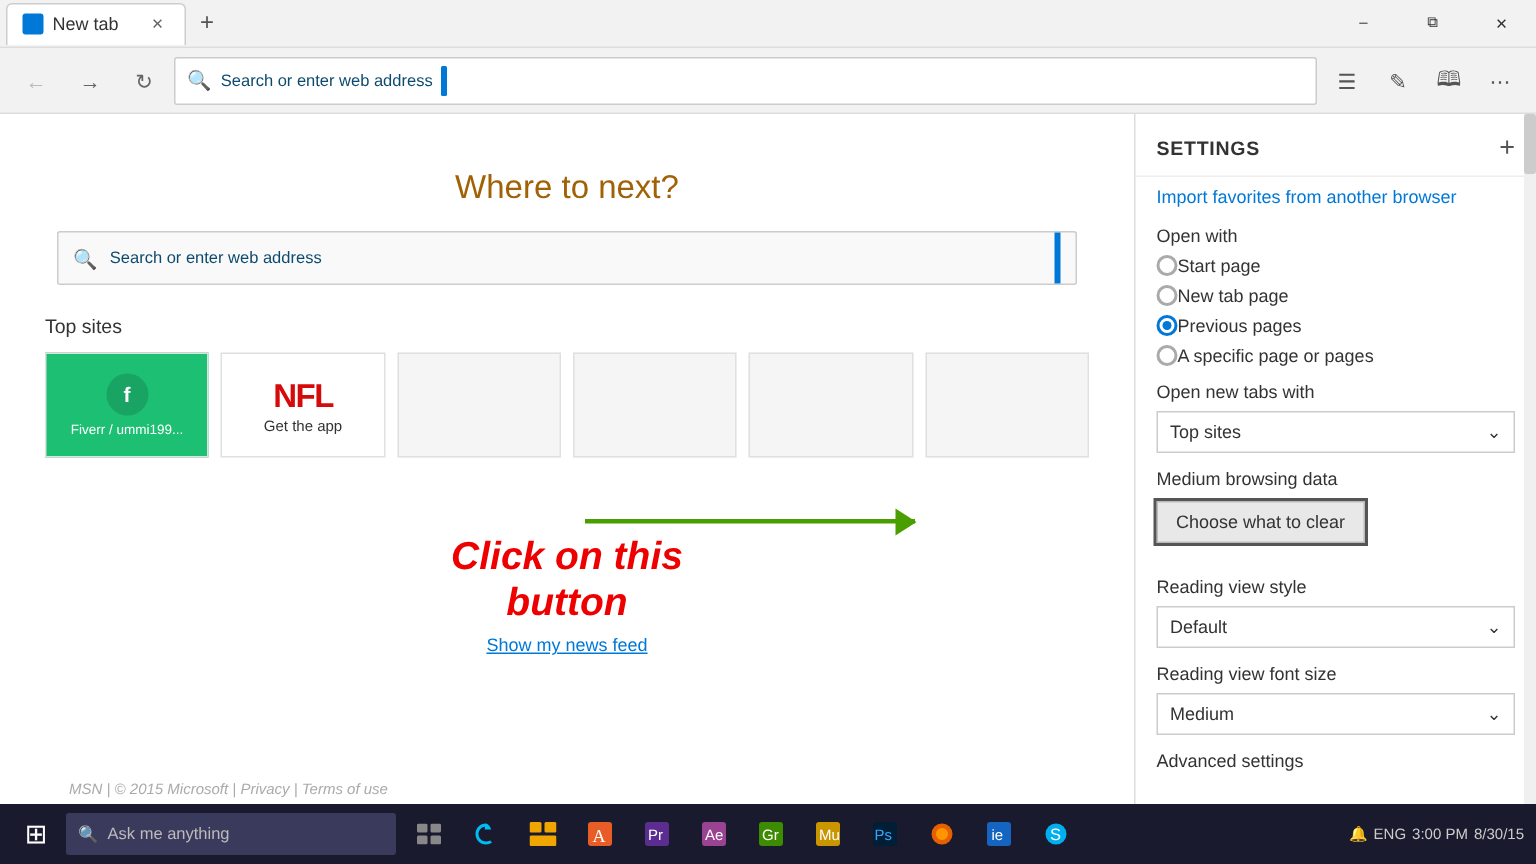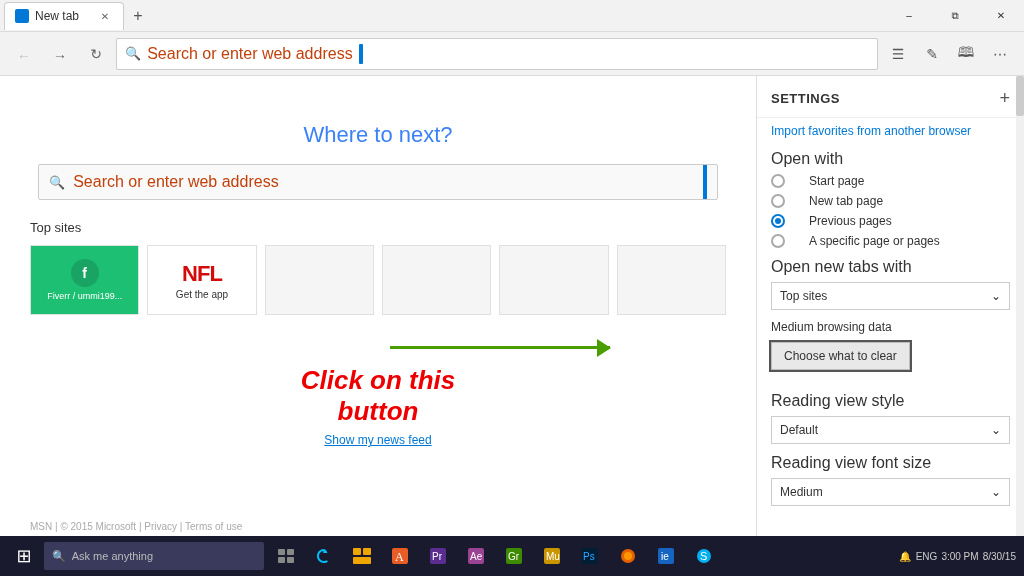--- a/index.html
+++ b/index.html
@@ -107,38 +107,38 @@
     }
     .browser-page {
       flex: 1;
       background: #fff;
       padding: 20px 30px;
       overflow: hidden;
     }
     .where-next {
       text-align: center;
       font-size: 22px;
-      color: #3b82f6;
+      color: #a16207;
       margin-bottom: 16px;
-      margin-top: 26px;
+      margin-top: 16px;
     }
     .search-bar {
       display: flex;
       align-items: center;
       border: 1px solid #ccc;
       border-radius: 2px;
       padding: 0 10px;
       height: 36px;
       margin: 0 auto 20px auto;
       max-width: 680px;
       background: #f9f9f9;
       gap: 8px;
     }
     .search-icon-inline { color: #888; font-size: 13px; }
-    .search-placeholder { color: #c2410c; font-size: 16px; }
+    .search-placeholder { color: #0c4a6e; font-size: 11px; }
     .search-accent { width: 4px; height: 34px; background: #0078d7; margin-left: auto; }
 
     .top-sites-label { font-size: 13px; color: #333; margin-bottom: 10px; font-weight: 400; }
     .sites-grid {
       display: flex;
       gap: 8px;
     }
     .site-tile {
       width: 110px; height: 70px;
       border: 1px solid #e0e0e0;
@@ -226,31 +226,31 @@
     .settings-scroll::-webkit-scrollbar-thumb { background: #ccc; }
 
     .import-link {
       color: #0078d7;
       font-size: 12px;
       padding: 6px 0 2px 0;
       cursor: pointer;
       display: block;
     }
     .settings-section-label {
-      font-size: 16px;
+      font-size: 12px;
       color: #333;
       margin-top: 10px;
       margin-bottom: 6px;
       font-weight: 400;
     }
     .radio-group { display: flex; flex-direction: column; gap: 6px; margin-bottom: 10px; }
     .radio-item {
       display: flex;
       align-items: center;
-      gap: 24px;
+      gap: 0;
       font-size: 12px;
       color: #333;
       cursor: pointer;
     }
     .radio-circle {
       width: 14px; height: 14px;
       border: 2px solid #aaa;
       border-radius: 50%;
       display: flex; align-items: center; justify-content: center;
       flex-shrink: 0;
@@ -344,24 +344,25 @@
       align-items: center;
       gap: 4px;
       padding-right: 4px;
       color: #ccc;
       font-size: 10px;
     }
 
     .msn-footer {
       position: absolute;
       bottom: 44px;
-      left: 0;
+      left: 16px;
       padding: 0 30px;
       font-size: 10px;
       color: #aaa;
+      font-style: italic;
     }
 
     
     .green-arrow-wrapper {
       position: absolute;
       left: 390px;
       top: 270px;
       display: flex;
       align-items: center;
       z-index: 10;
@@ -517,20 +518,21 @@
         <span>Default</span>
         <span>⌄</span>
       </div>
 
       <div class="settings-section-label">Reading view font size</div>
       <div class="settings-dropdown">
         <span>Medium</span>
         <span>⌄</span>
       </div>
 
+      <div class="settings-section-label">Advanced settings</div>
     </div>
     <div class="scrollbar-track">
       <div class="scrollbar-thumb"></div>
     </div>
   </div>
 </div>
 
 <div class="msn-footer">MSN | © 2015 Microsoft  |  Privacy  |  Terms of use</div>
 
 <div class="taskbar">

